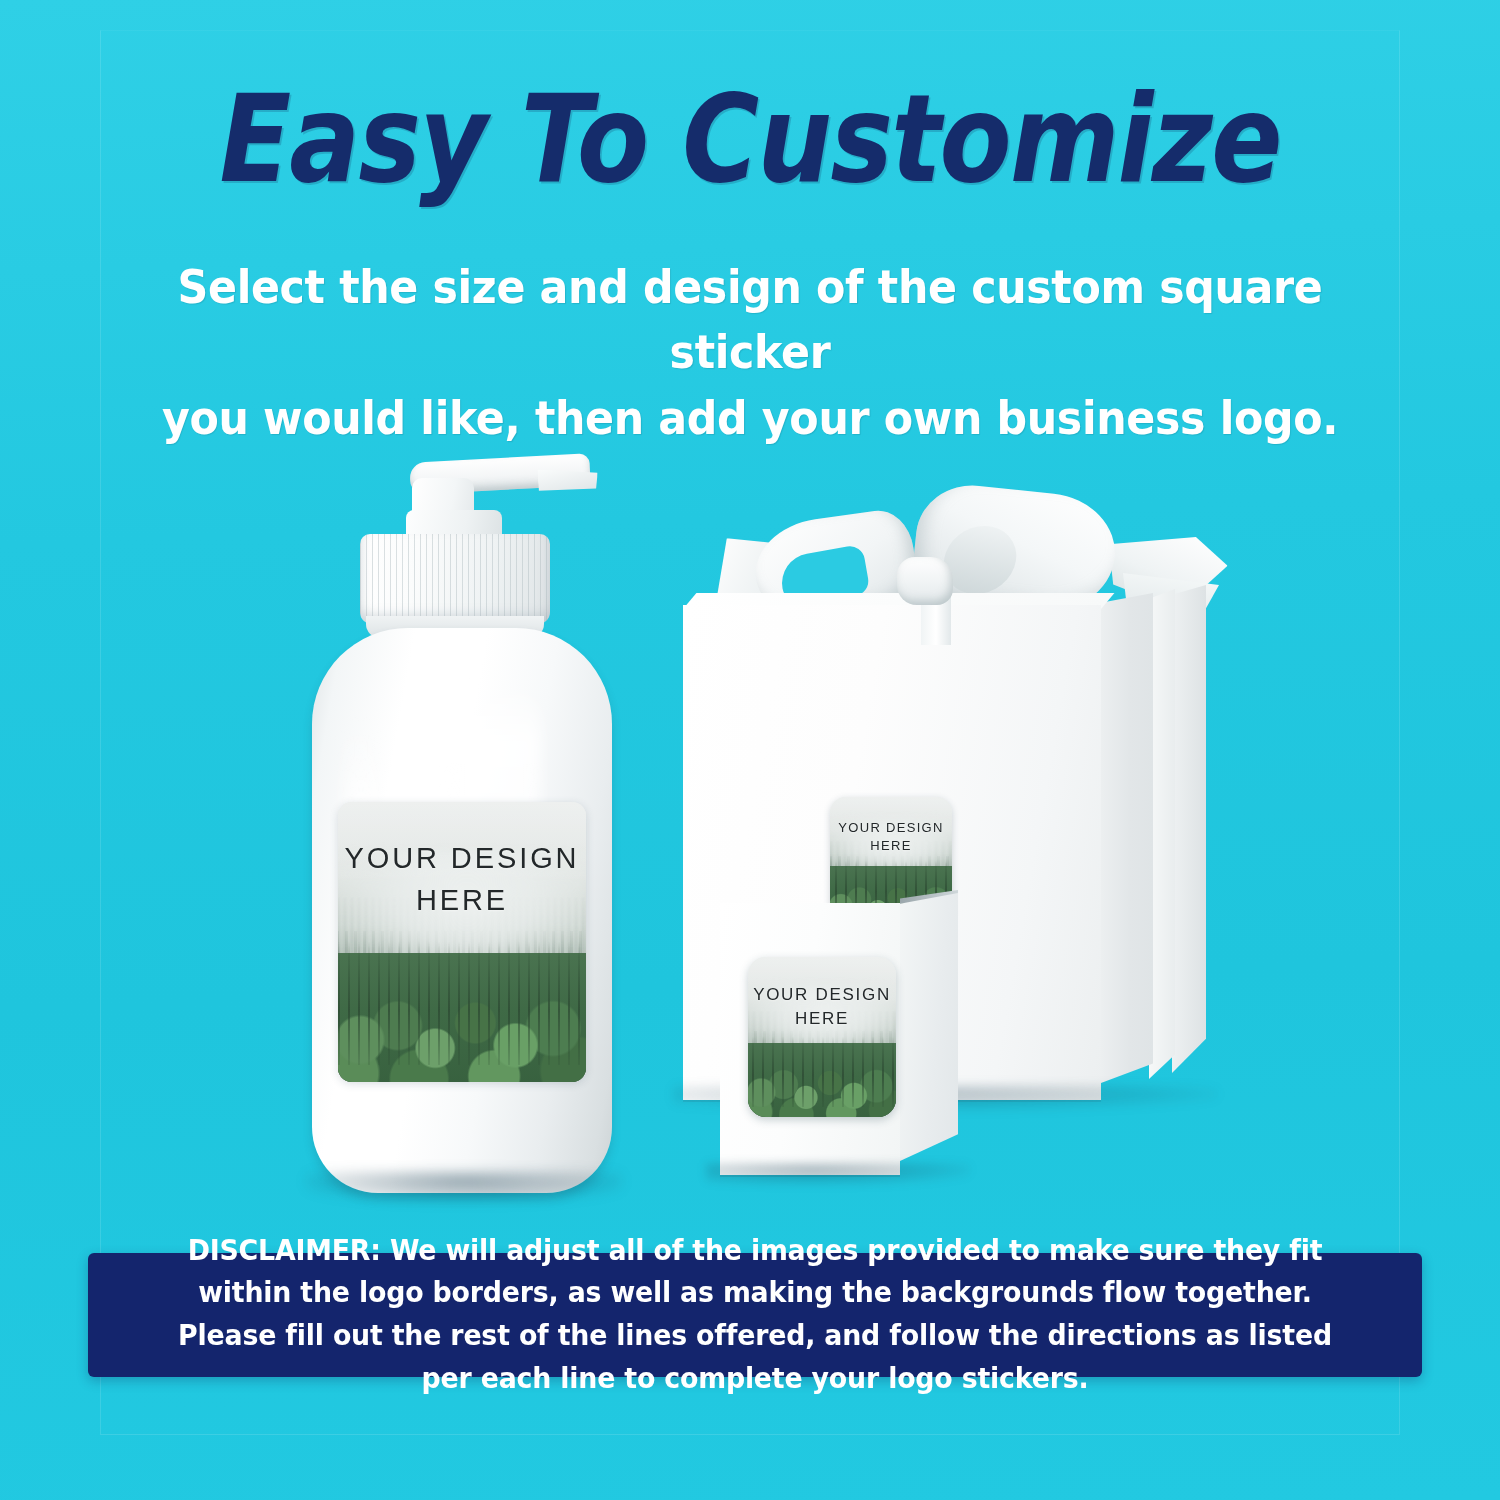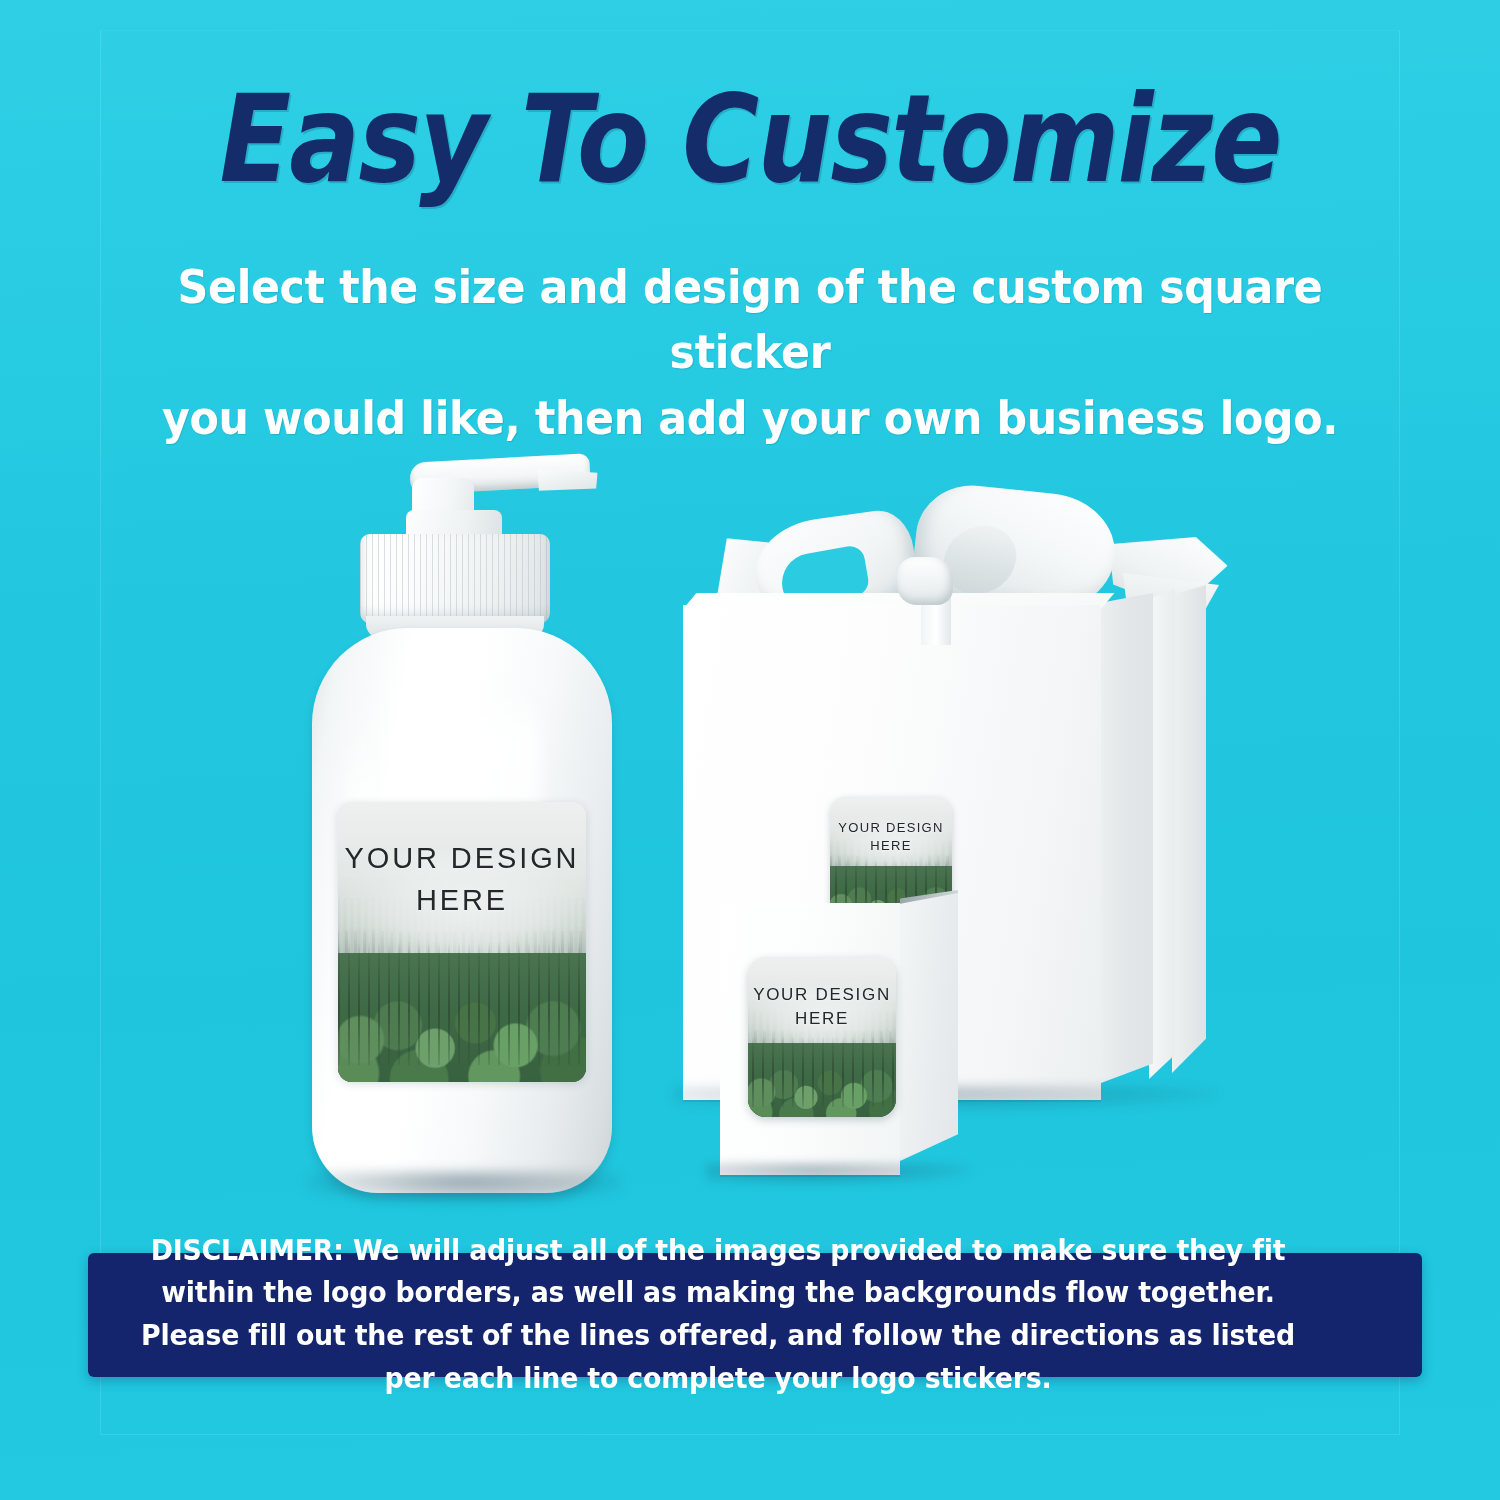--- a/index.html
+++ b/index.html
@@ -320,21 +320,21 @@
   .label-bt .txt{ font-size:29px; top:13%; }
   .sticker-sb .txt{ font-size:17px; top:16%; }
   .sticker-gb .txt{ font-size:13px; top:17%; }
 
   
   .disclaimer{
     position:absolute; left:88px; top:1253px; width:1334px; height:124px;
     background:#14256d;
     border-radius:6px;
     box-shadow:0 4px 12px rgba(10,35,90,.28);
-    display:flex; align-items:center; justify-content:flex-start;
+    display:flex; align-items:center; justify-content:center;
   }
   .disclaimer p{
     width:1260px;
     text-align:center;
     color:#ffffff;
     font-family:"DejaVu Sans", sans-serif;
     font-weight:bold;
     font-size:28.5px;
     line-height:1.5;
     letter-spacing:-0.2px;

